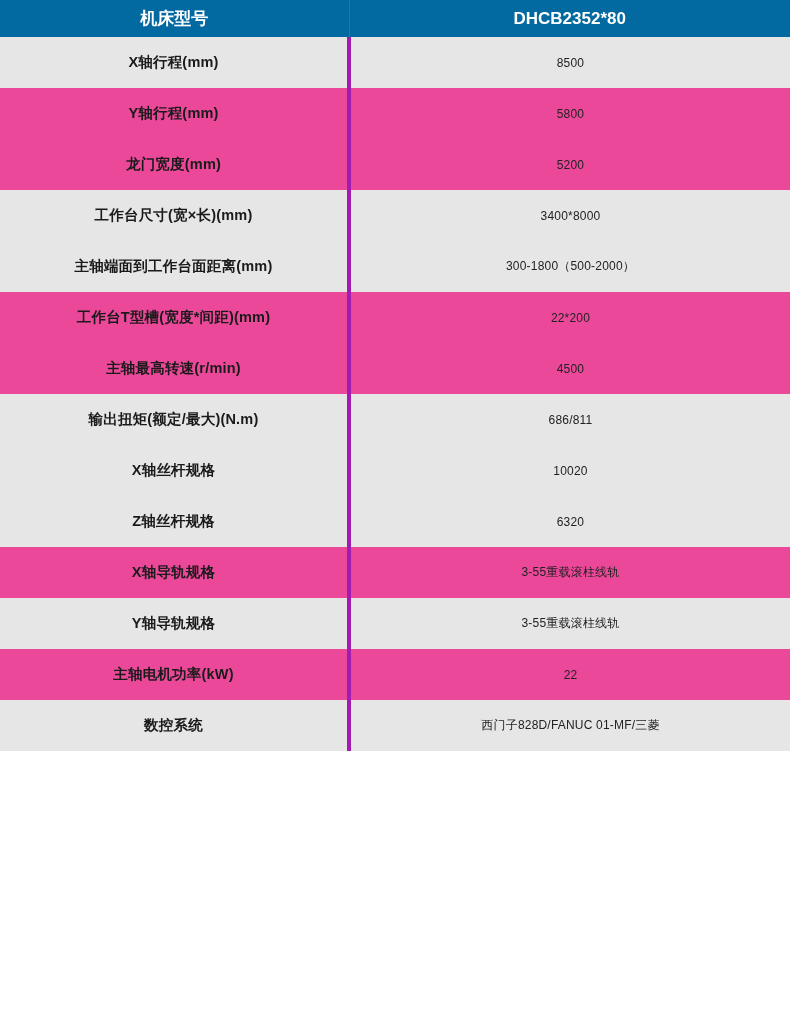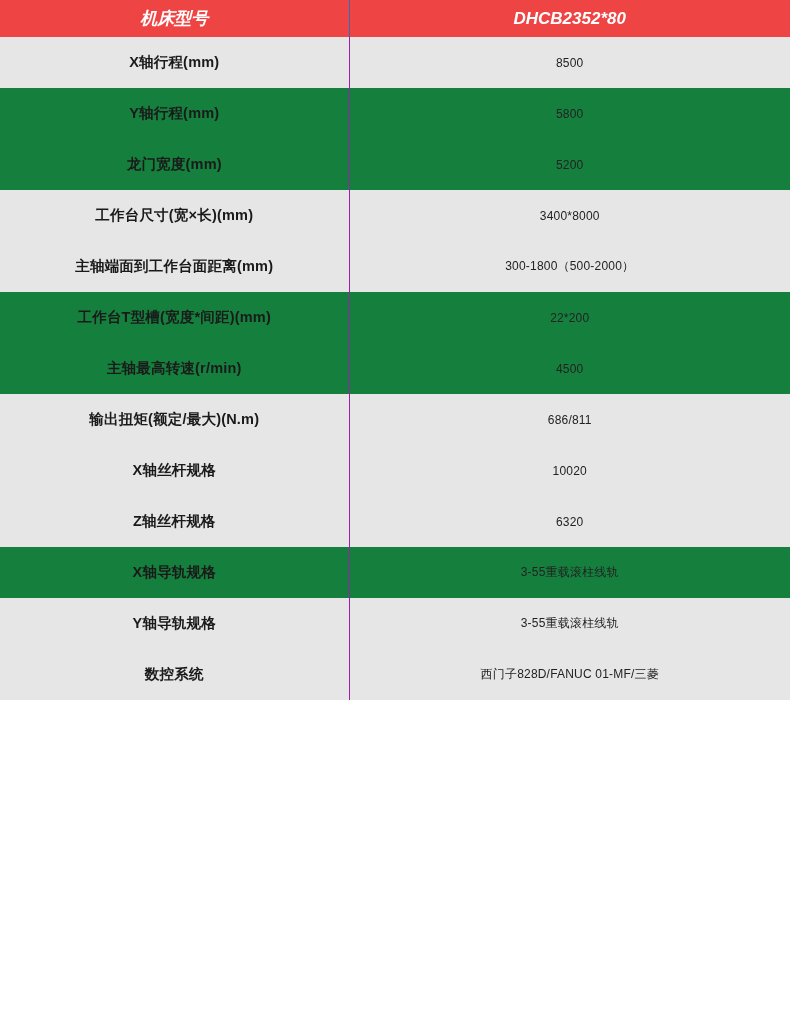--- a/index.html
+++ b/index.html
@@ -13,46 +13,45 @@
   }
   table.spec-table {
     width: 790px;
     border-collapse: collapse;
     table-layout: fixed;
   }
   table.spec-table col.c1 { width: 349px; }
   table.spec-table col.c2 { width: 441px; }
 
   tr.header-row {
-    background: #ef4444;
-    font-style: italic;
+    background: #0369a1;
   }
   tr.header-row th {
     color: #ffffff;
     font-size: 17px;
     font-weight: bold;
     height: 37px;
     line-height: 37px;
     padding: 0;
     text-align: center;
     border-right: 1px solid #2f6cc0;
   }
   tr.header-row th:last-child { border-right: none; }
 
   tbody tr {
     height: 51px;
   }
   tbody tr.odd  { background: #e6e6e6; }
-  tbody tr.even { background: #15803d; }
+  tbody tr.even { background: #ec4899; }
 
   tbody td {
     padding: 0 6px;
     text-align: center;
     vertical-align: middle;
-    border-right: 1px solid #a21caf;
+    border-right: 4px solid #a21caf;
   }
   tbody td:last-child { border-right: none; }
 
   td.label {
     font-size: 14.5px;
     font-weight: bold;
     color: #1a1a1a;
     letter-spacing: 0.2px;
   }
   td.value {
@@ -118,18 +117,22 @@
         <td class="value">6320</td>
       </tr>
       <tr class="even">
         <td class="label">X轴导轨规格</td>
         <td class="value">3-55重载滚柱线轨</td>
       </tr>
       <tr class="odd">
         <td class="label">Y轴导轨规格</td>
         <td class="value">3-55重载滚柱线轨</td>
       </tr>
+      <tr class="even">
+        <td class="label">主轴电机功率(kW)</td>
+        <td class="value">22</td>
+      </tr>
       <tr class="odd">
         <td class="label">数控系统</td>
         <td class="value">西门子828D/FANUC 01-MF/三菱</td>
       </tr>
     </tbody>
 </table>
 
 </body></html>

